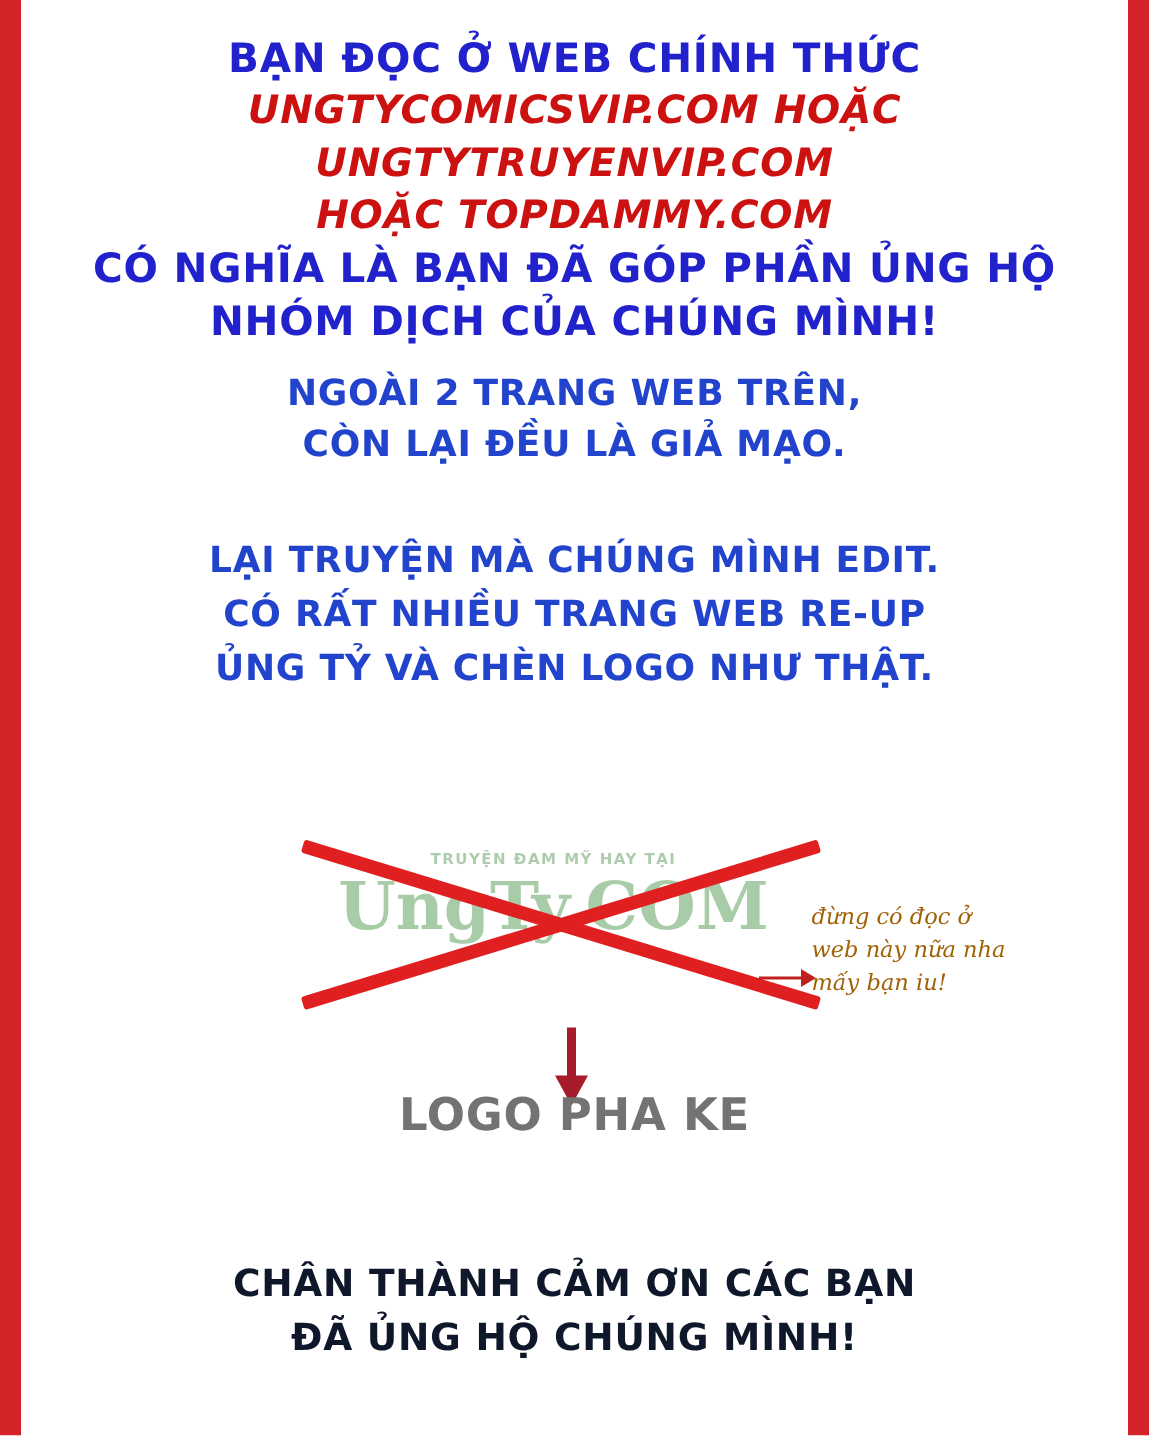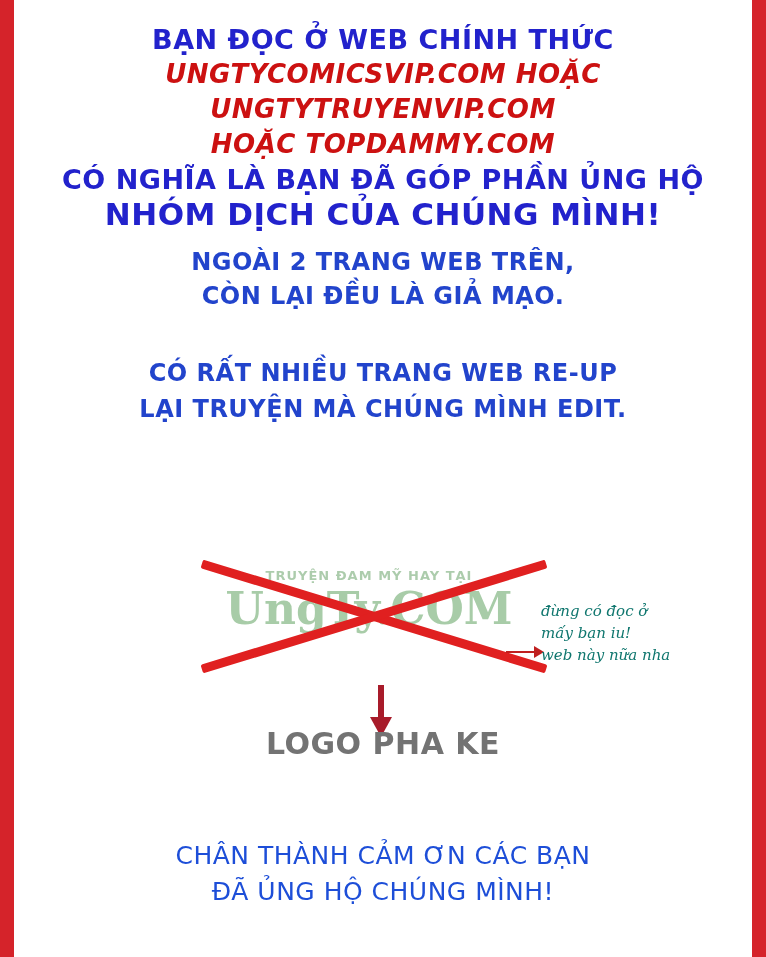--- a/index.html
+++ b/index.html
@@ -58,21 +58,21 @@
     text-transform: uppercase;
   }
   .headline .red {
     color: #cc1111;
     font-style: italic;
   }
   .headline .l1 { font-size: 27px; }
   .headline .l2 { font-size: 26px; }
   .headline .l3 { font-size: 26px; }
   .headline .l4 { font-size: 27px; }
-  .headline .l5 { font-size: 31px; }
+  .headline .l5 { font-size: 27px; }
 
   .para2 {
     position: absolute;
     top: 245px;
     left: 0;
     right: 0;
     color: #2244cc;
     font-size: 24px;
     line-height: 34px;
     text-transform: uppercase;
@@ -114,21 +114,21 @@
   .fake-logo {
     position: absolute;
     left: 200px;
     top: 8px;
     width: 310px;
     text-align: center;
     opacity: 0.45;
   }
   .fake-logo .small {
     font-family: "DejaVu Sans", sans-serif;
-    font-size: 13px;
+    font-size: 10px;
     color: #4a8f4a;
     letter-spacing: 1px;
     text-transform: uppercase;
     font-weight: bold;
   }
   .fake-logo .big {
     font-family: "DejaVu Serif", serif;
     font-size: 44px;
     color: #3f8f3f;
     font-weight: bold;
@@ -153,21 +153,21 @@
     border-radius: 2px;
   }
   .cross .a { transform: rotate(17deg); }
   .cross .b { transform: rotate(-17deg); }
 
   .note {
     position: absolute;
     left: 527px;
     top: 600px;
     width: 170px;
-    color: #0f766e;
+    color: #a16207;
     font-family: "DejaVu Serif", serif;
     font-size: 15px;
     line-height: 22px;
     text-align: left;
     font-style: italic;
   }
   .note-arrow {
     position: absolute;
     left: 492px;
     top: 645px;
@@ -230,25 +230,25 @@
     font-weight: bold;
     font-family: "DejaVu Sans", sans-serif;
     letter-spacing: 0.5px;
   }
 
   .thanks {
     position: absolute;
     top: 838px;
     left: 0;
     right: 0;
-    color: #1d4ed8;
+    color: #0f172a;
     font-size: 25px;
     line-height: 36px;
     text-transform: uppercase;
-    font-weight: normal;
+    font-weight: bold;
     text-align: center;
     font-family: "DejaVu Sans", sans-serif;
     letter-spacing: 0.5px;
   }
 </style>
 </head>
 <body>
 
 <div class="page">
 
@@ -264,43 +264,44 @@
       <div class="l4">CÓ NGHĨA LÀ BẠN ĐÃ GÓP PHẦN ỦNG HỘ</div>
       <div class="l5">NHÓM DỊCH CỦA CHÚNG MÌNH!</div>
     </div>
 
     <div class="block para2">
       <div>NGOÀI 2 TRANG WEB TRÊN,</div>
       <div>CÒN LẠI ĐỀU LÀ GIẢ MẠO.</div>
     </div>
 
     <div class="block para3">
+      <div>LẠI TRUYỆN MÀ CHÚNG MÌNH EDIT.</div>
       <div>CÓ RẤT NHIỀU TRANG WEB RE-UP</div>
-      <div>LẠI TRUYỆN MÀ CHÚNG MÌNH EDIT.</div>
+      <div>ỦNG TỶ VÀ CHÈN LOGO NHƯ THẬT.</div>
     </div>
 
     <div class="fake-logo-area">
       <div class="fake-logo">
         <div class="small">TRUYỆN ĐAM MỸ HAY TẠI</div>
         <div class="big">UngTy.COM</div>
       </div>
       <div class="cross">
         <span class="a"></span>
         <span class="b"></span>
       </div>
     </div>
 
     <div class="note-arrow">
       <div class="shaft"></div>
       <div class="head"></div>
     </div>
     <div class="note">
       <div>đừng có đọc ở</div>
+      <div>web này nữa nha</div>
       <div>mấy bạn iu!</div>
-      <div>web này nữa nha</div>
     </div>
 
     <div class="down-arrow">
       <div class="shaft"></div>
       <div class="head"></div>
     </div>
 
     <div class="logo-fake-label">LOGO PHA KE</div>
 
     <div class="thanks">

